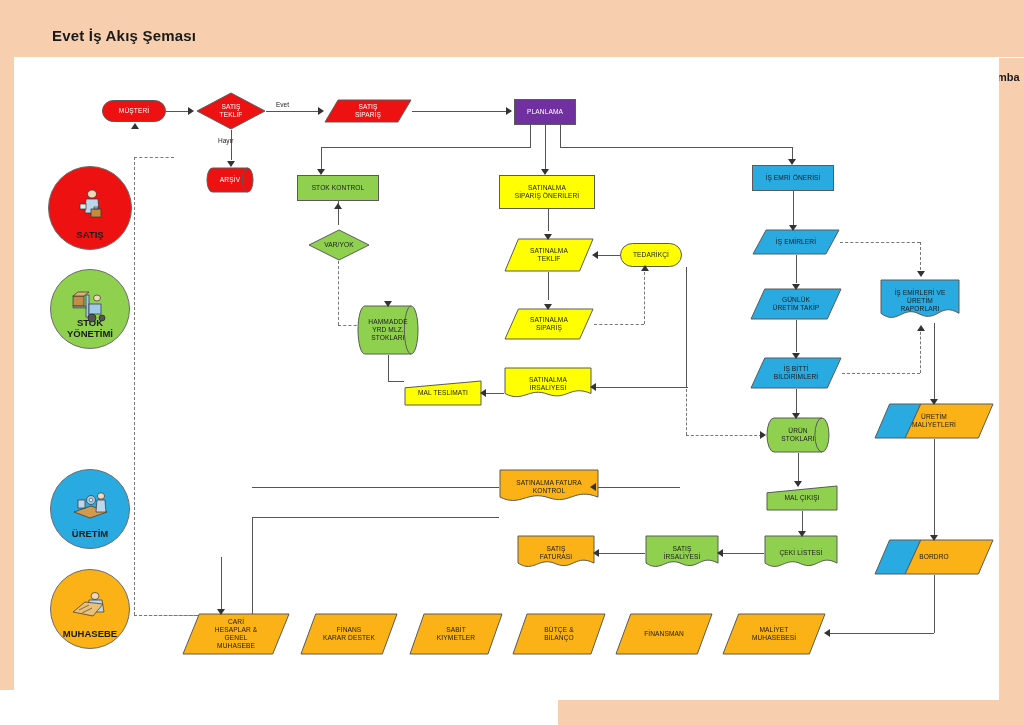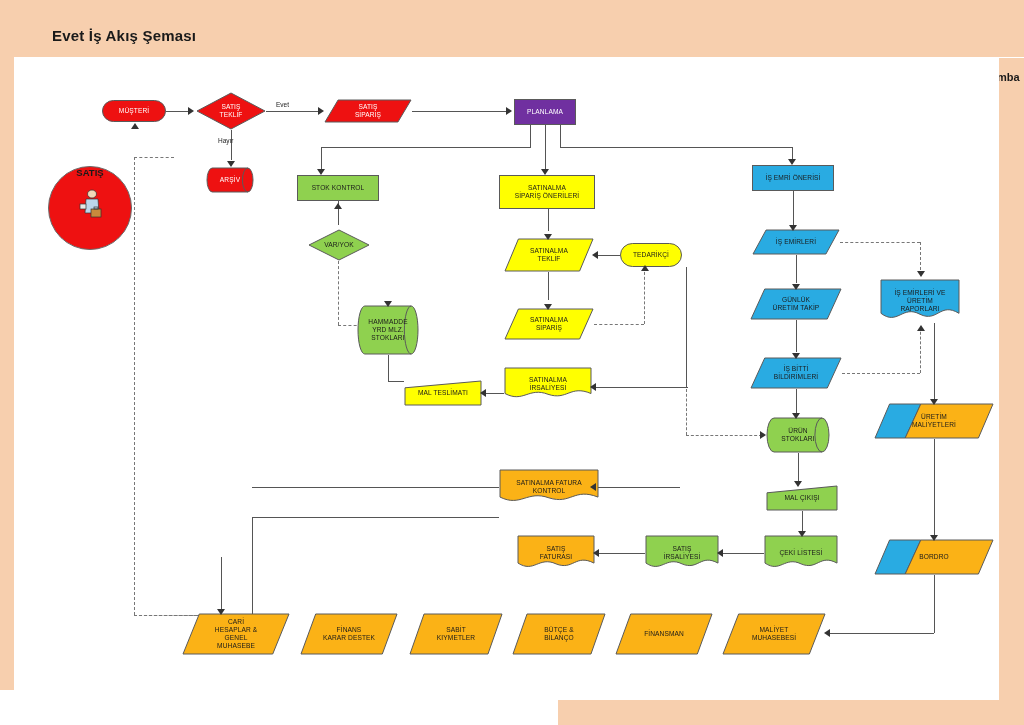--- a/index.html
+++ b/index.html
@@ -32,21 +32,21 @@
     background:#f7cfae;color:#1a1a1a;font-size:11px;font-weight:bold;
     display:flex;align-items:center;justify-content:center;
   }
 
   
   #canvas{position:absolute;left:14px;top:57px;width:985px;height:643px;background:#fff;}
 
   
   .circle{
     position:absolute;border-radius:50%;border:1px solid #6b6b6b;
-    display:flex;flex-direction:column;align-items:center;
+    display:flex;flex-direction:column;align-items:center;justify-content:flex-end;
     box-sizing:border-box;
   }
   .circle .clabel{
     font-size:9.5px;font-weight:bold;color:#1a1a1a;text-align:center;
     line-height:11px;padding-bottom:9px;white-space:pre-line;
   }
   .circle .cicon{position:absolute;left:50%;top:20px;transform:translateX(-50%);}
 
   
   .node{position:absolute;box-sizing:border-box;display:flex;align-items:center;justify-content:center;}
@@ -89,20 +89,55 @@
 
   <div class="circle" style="left: 34px; top: 109px; width: 84px; height: 84px; background: rgb(238, 17, 17);">
         <div class="cicon"><svg width="34" height="34" viewBox="0 0 34 34">
             <ellipse cx="19" cy="7" rx="4.5" ry="4" fill="#f2d8b8" stroke="#333" stroke-width=".7"></ellipse>
             <path d="M13 12 L25 12 L26 26 L12 26 Z" fill="#bcd6ec" stroke="#333" stroke-width=".7"></path>
             <rect x="7" y="17" width="6" height="5" fill="#e8e8e8" stroke="#333" stroke-width=".7"></rect>
             <rect x="18" y="22" width="10" height="8" fill="#c98a3c" stroke="#333" stroke-width=".7"></rect>
             <rect x="21" y="20" width="4" height="2" fill="none" stroke="#333" stroke-width=".7"></rect>
           </svg></div>
         <div class="clabel">SATIŞ</div>
+      </div>
+      <div class="circle" style="left: 36px; top: 212px; width: 80px; height: 80px; background: rgb(143, 209, 79);">
+        <div class="cicon"><svg width="38" height="34" viewBox="0 0 38 34">
+            <rect x="2" y="6" width="11" height="10" fill="#c58b48" stroke="#333" stroke-width=".7"></rect>
+            <path d="M2 6 L7 2 L18 2 L13 6 Z" fill="#e0b072" stroke="#333" stroke-width=".7"></path>
+            <rect x="15" y="5" width="3" height="22" fill="#9ecbe8" stroke="#333" stroke-width=".7"></rect>
+            <rect x="18" y="14" width="12" height="10" fill="#9ecbe8" stroke="#333" stroke-width=".7"></rect>
+            <ellipse cx="26" cy="8" rx="3.5" ry="3" fill="#f2d8b8" stroke="#333" stroke-width=".7"></ellipse>
+            <circle cx="21" cy="28" r="4" fill="#555" stroke="#222" stroke-width=".7"></circle>
+            <circle cx="31" cy="28" r="3" fill="#555" stroke="#222" stroke-width=".7"></circle>
+            <rect x="2" y="16" width="13" height="2" fill="#888" stroke="#333" stroke-width=".5"></rect>
+          </svg></div>
+        <div class="clabel">STOK
+YÖNETİMİ</div>
+      </div>
+      <div class="circle" style="left: 36px; top: 412px; width: 80px; height: 80px; background: rgb(41, 171, 226);">
+        <div class="cicon"><svg width="38" height="32" viewBox="0 0 38 32">
+            <path d="M3 22 L20 16 L36 22 L19 28 Z" fill="#d39a4e" stroke="#333" stroke-width=".7"></path>
+            <rect x="7" y="10" width="7" height="8" fill="#bcd6ec" stroke="#333" stroke-width=".7"></rect>
+            <circle cx="20" cy="10" r="4.5" fill="#9ecbe8" stroke="#333" stroke-width=".7"></circle>
+            <circle cx="20" cy="10" r="1.8" fill="#e8e8e8" stroke="#333" stroke-width=".5"></circle>
+            <ellipse cx="30" cy="6" rx="3.6" ry="3.2" fill="#f2d8b8" stroke="#333" stroke-width=".7"></ellipse>
+            <path d="M26 10 L34 10 L35 22 L25 22 Z" fill="#bcd6ec" stroke="#333" stroke-width=".7"></path>
+          </svg></div>
+        <div class="clabel">ÜRETİM</div>
+      </div>
+      <div class="circle" style="left: 36px; top: 512px; width: 80px; height: 80px; background: rgb(251, 178, 22);">
+        <div class="cicon"><svg width="38" height="32" viewBox="0 0 38 32">
+            <ellipse cx="24" cy="6" rx="4" ry="3.5" fill="#f2d8b8" stroke="#333" stroke-width=".7"></ellipse>
+            <path d="M18 10 L31 10 L33 22 L17 22 Z" fill="#bcd6ec" stroke="#333" stroke-width=".7"></path>
+            <path d="M2 22 L14 12 L32 14 L22 26 Z" fill="#e8c07a" stroke="#333" stroke-width=".7"></path>
+            <path d="M8 20 L18 15" stroke="#333" stroke-width=".6"></path>
+            <path d="M11 23 L21 18" stroke="#333" stroke-width=".6"></path>
+          </svg></div>
+        <div class="clabel">MUHASEBE</div>
       </div>
       <div class="node" style="left: 88px; top: 43px; width: 64px; height: 22px;">
         <div class="shape">
           <svg viewBox="0 0 64 22" preserveAspectRatio="none">
             <rect x="0.5" y="0.5" width="63" height="21" rx="11" ry="11" fill="#ee1111" stroke="#5a5a5a" stroke-width="1"></rect>
           </svg>
         </div>
         <div class="lbl" style="color: rgb(255, 255, 255);">MÜŞTERİ</div>
       </div>
       <div class="node" style="left: 182px; top: 35px; width: 70px; height: 38px;">

